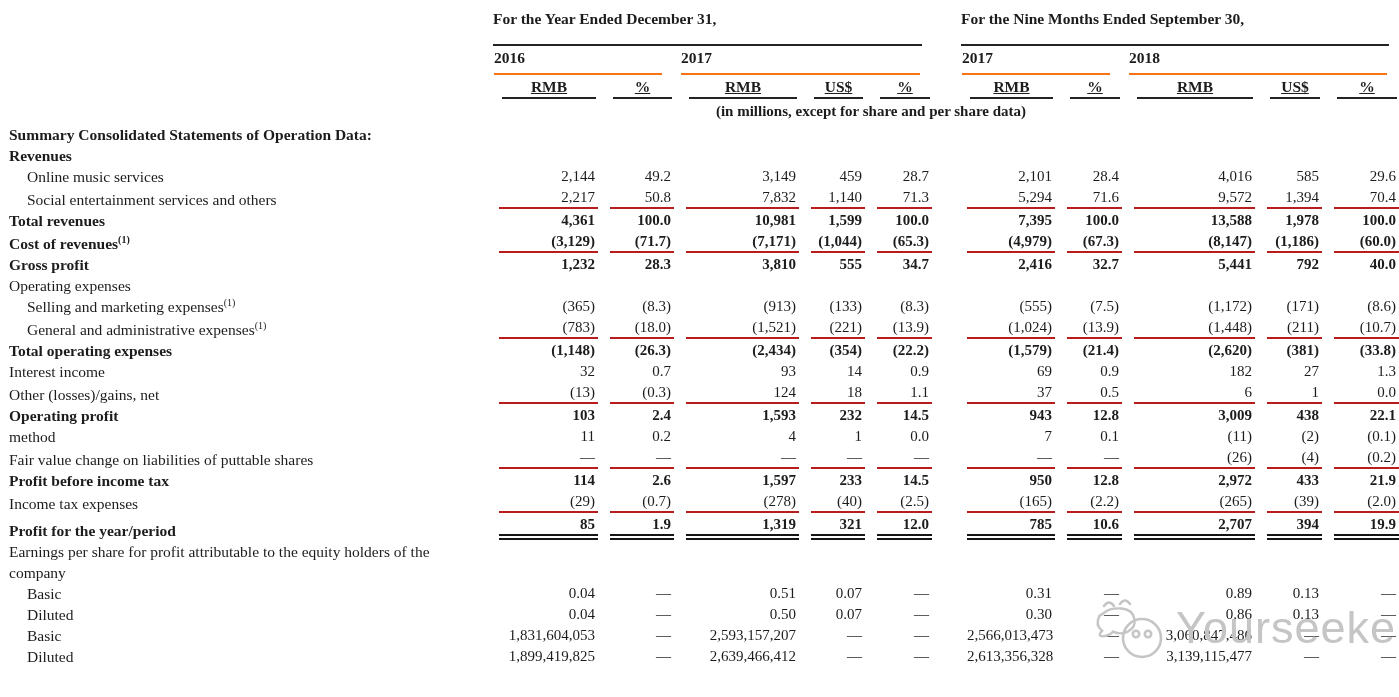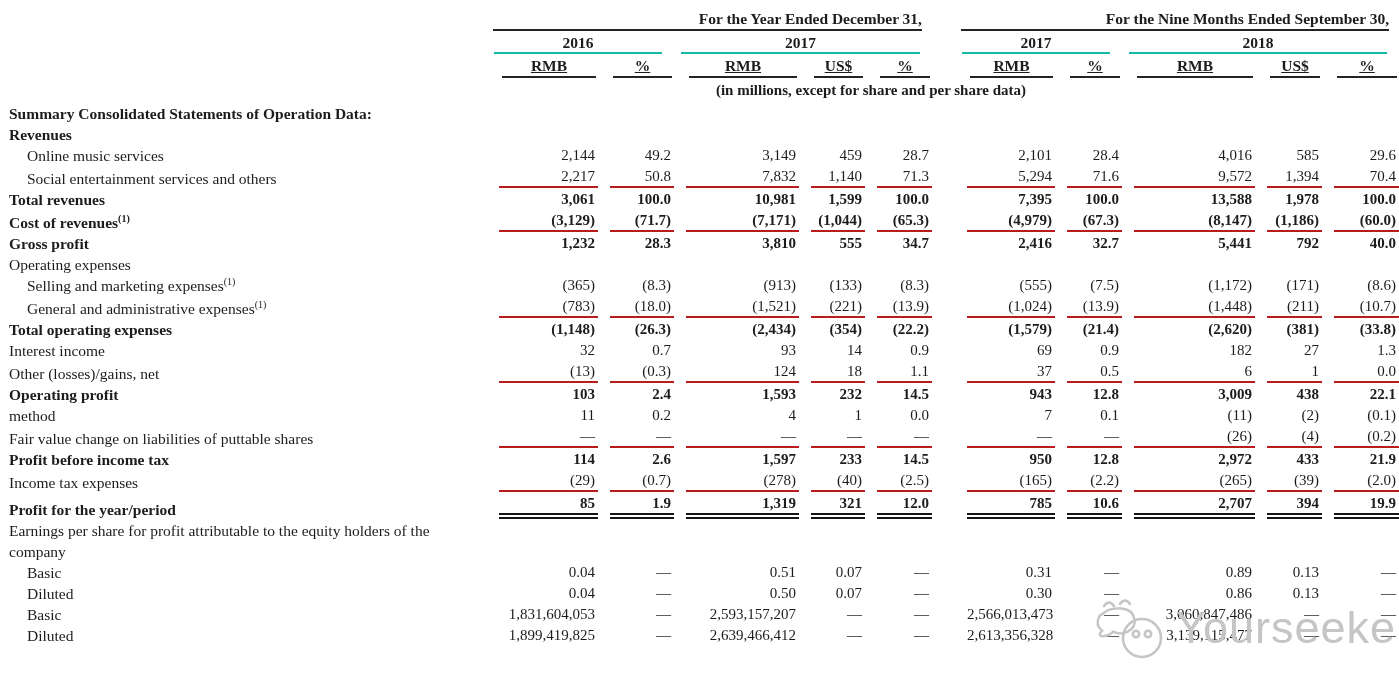--- a/index.html
+++ b/index.html
@@ -17,22 +17,22 @@
   th { font-weight:bold; font-size:15.5px; }
   td.lbl { padding-left:9px; font-size:15.5px; }
   td.lbl.ind { padding-left:27px; }
   td.lbl.cont { }
   tr.b { font-weight:bold; }
   td.n { text-align:right; }
   .v { margin-left:12px; padding-right:3px; min-height:19px; }
   .v.u  { border-bottom:2px solid #b91c1c; }
   .v.uu { border-bottom:6px double #161616; }
   
-  .gline { border-bottom:2px solid #232323; text-align:right; margin:0 10px 0 6px; padding-bottom:1px; }
-  .yline { border-bottom:2px solid #14b8a6; text-align:center; margin:0 12px 0 7px; padding-bottom:0; }
+  .gline { border-bottom:2px solid #232323; text-align:left; margin:0 10px 0 6px; padding-bottom:16px; }
+  .yline { border-bottom:2px solid #f97316; text-align:left; margin:0 12px 0 7px; padding-bottom:6px; }
   .cline { border-bottom:2px solid #232323; text-align:center; margin-left:15px; margin-right:2px; padding-bottom:1px;text-decoration:underline; }
   tr.toprow th { padding-top:4px; }
   td.notecell { padding:2px 0 3px 0; }
   td.notecell .note { display:block; text-align:center; transform:translateX(-72px); font-weight:bold; font-size:15px; }
   sup { font-size:10px; line-height:0; }
   
   .wm {
     position:absolute; left:1090px; top:592px; z-index:5;
     display:flex; align-items:center; gap:4px;
     color:#c5c5c5; pointer-events:none;
@@ -222,21 +222,21 @@
         <td class="n">
           <div class="v u">1,394</div>
         </td>
         <td class="n">
           <div class="v u">70.4</div>
         </td>
       </tr>
       <tr class="b">
         <td class="lbl">Total revenues</td>
         <td class="n">
-          <div class="v">3,061</div>
+          <div class="v">4,361</div>
         </td>
         <td class="n">
           <div class="v">100.0</div>
         </td>
         <td class="n">
           <div class="v">10,981</div>
         </td>
         <td class="n">
           <div class="v">1,599</div>
         </td>

